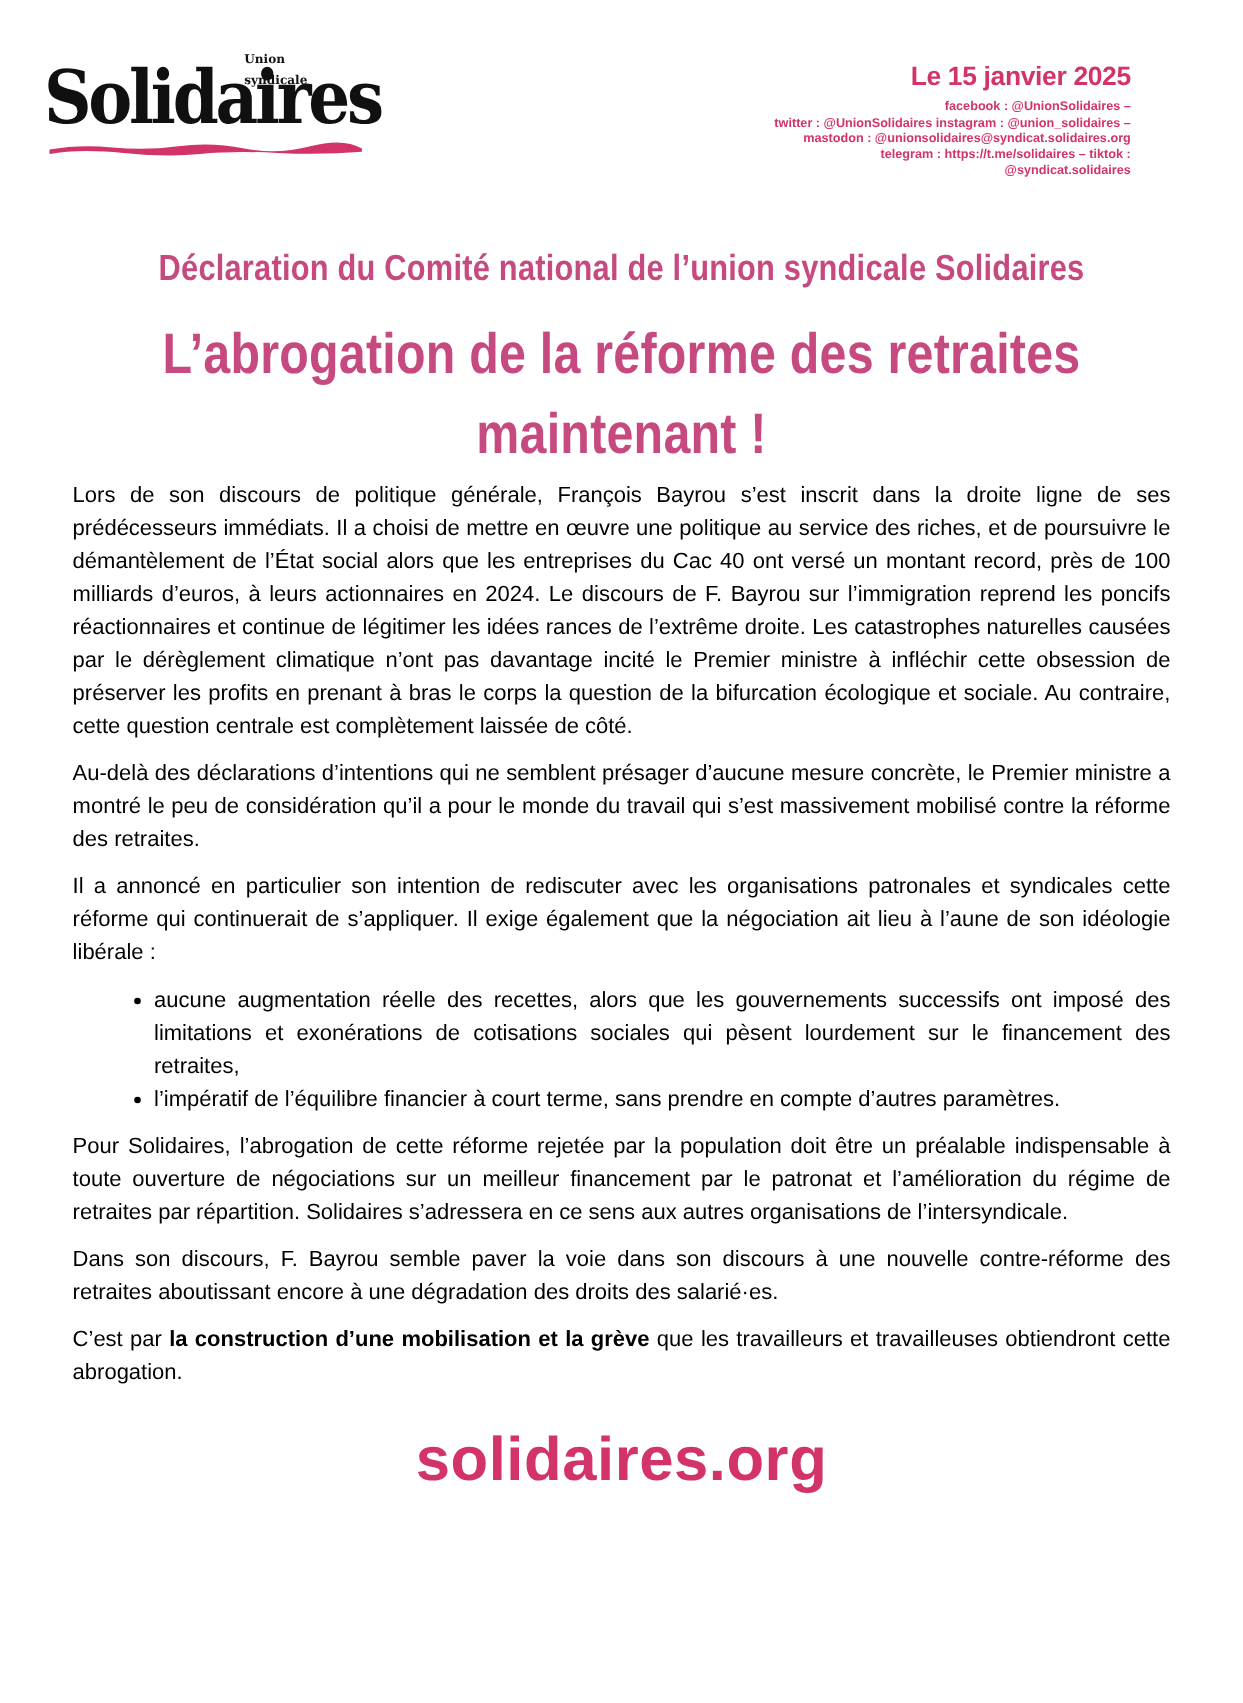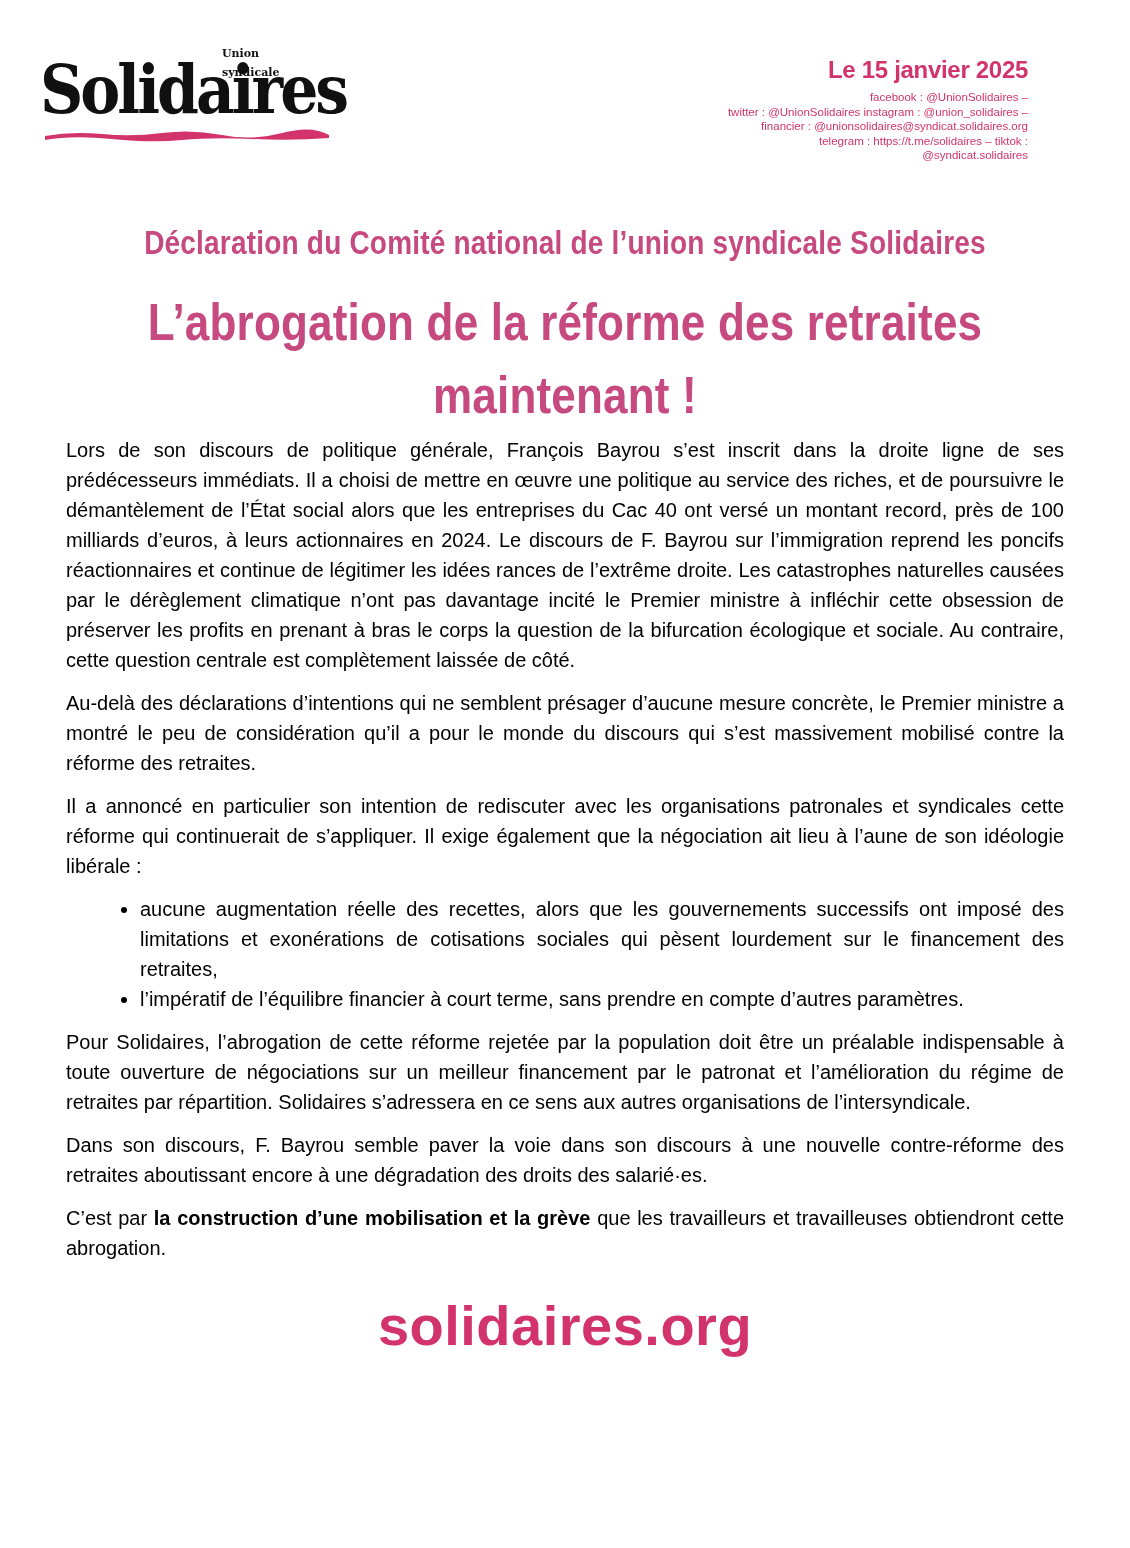--- a/index.html
+++ b/index.html
@@ -35,21 +35,21 @@
 
   .header-right{
     position:absolute;right:102px;top:56px;
     text-align:right;color:var(--accent);
   }
   .doc-date{
     font-size:24px;font-weight:700;letter-spacing:-0.3px;
     margin-bottom:6px;
   }
   .social-line{
-    font-size:11.5px;font-weight:400;line-height:14.5px;
+    font-size:11.5px;font-weight:700;line-height:14.5px;
     white-space:nowrap;
   }
 
   
   .content{padding:220px 66px 0 66px;}
   .subtitle{
     text-align:center;
     color:var(--title-pink);
     font-weight:700;font-size:28px;line-height:40px;
     white-space:nowrap;letter-spacing:0.2px;
@@ -108,39 +108,39 @@
       <svg class="logo-brush" width="290" height="14" viewBox="0 0 290 14" aria-hidden="true">
         <path d="M3 8 Q30 3 60 6 T120 5 T180 7 T240 5 T287 7 L287 10 Q250 13 210 11 T140 12 T70 11 T3 12 Z" fill="#d2336b"></path>
       </svg>
     </div>
 
     <div class="header-right">
       <div class="doc-date">Le 15 janvier 2025</div>
       <div>
         <div class="social-line">facebook : @UnionSolidaires –</div>
         <div class="social-line">twitter : @UnionSolidaires  instagram : @union_solidaires –</div>
-        <div class="social-line">financier : @unionsolidaires@syndicat.solidaires.org</div>
+        <div class="social-line">mastodon : @unionsolidaires@syndicat.solidaires.org</div>
         <div class="social-line">telegram : https://t.me/solidaires – tiktok :</div>
         <div class="social-line">@syndicat.solidaires</div>
       </div>
     </div>
   </header>
 
   <div class="content">
 
     <h2 class="subtitle">Déclaration du Comité national de l’union syndicale Solidaires</h2>
 
     <h1 class="main-title">
       <span>L’abrogation de la réforme des retraites</span><br>
       <span>maintenant !</span>
     </h1>
 
     <main class="body-text">
       <p>Lors de son discours de politique générale, François Bayrou s’est inscrit dans la droite ligne de ses prédécesseurs immédiats. Il a choisi de mettre en œuvre une politique au service des riches, et de poursuivre le démantèlement de l’État social alors que les entreprises du Cac 40 ont versé un montant record, près de 100 milliards d’euros, à leurs actionnaires en 2024. Le discours de F. Bayrou sur l’immigration reprend les poncifs réactionnaires et continue de légitimer les idées rances de l’extrême droite. Les catastrophes naturelles causées par le dérèglement climatique n’ont pas davantage incité le Premier ministre à infléchir cette obsession de préserver les profits en prenant à bras le corps la question de la bifurcation écologique et sociale. Au contraire, cette question centrale est complètement laissée de côté.</p>
-      <p>Au-delà des déclarations d’intentions qui ne semblent présager d’aucune mesure concrète, le Premier ministre a montré le peu de considération qu’il a pour le monde du discours qui s’est massivement mobilisé contre la réforme des retraites.</p>
+      <p>Au-delà des déclarations d’intentions qui ne semblent présager d’aucune mesure concrète, le Premier ministre a montré le peu de considération qu’il a pour le monde du travail qui s’est massivement mobilisé contre la réforme des retraites.</p>
       <p>Il a annoncé en particulier son intention de rediscuter avec les organisations patronales et syndicales cette réforme qui continuerait de s’appliquer. Il exige également que la négociation ait lieu à l’aune de son idéologie libérale :</p>
 
       <ul>
         <li>aucune augmentation réelle des recettes, alors que les gouvernements successifs ont imposé des limitations et exonérations de cotisations sociales qui pèsent lourdement sur le financement des retraites,</li>
         <li>l’impératif de l’équilibre financier à court terme, sans prendre en compte d’autres paramètres.</li>
       </ul>
 
       <p>Pour Solidaires, l’abrogation de cette réforme rejetée par la population doit être un préalable indispensable à toute ouverture de négociations sur un meilleur financement par le patronat et l’amélioration du régime de retraites par répartition. Solidaires s’adressera en ce sens aux autres organisations de l’intersyndicale.</p>
       <p>Dans son discours, F. Bayrou semble paver la voie dans son discours à une nouvelle contre-réforme des retraites aboutissant encore à une dégradation des droits des salarié·es.</p>
       <p class="no-gap">

